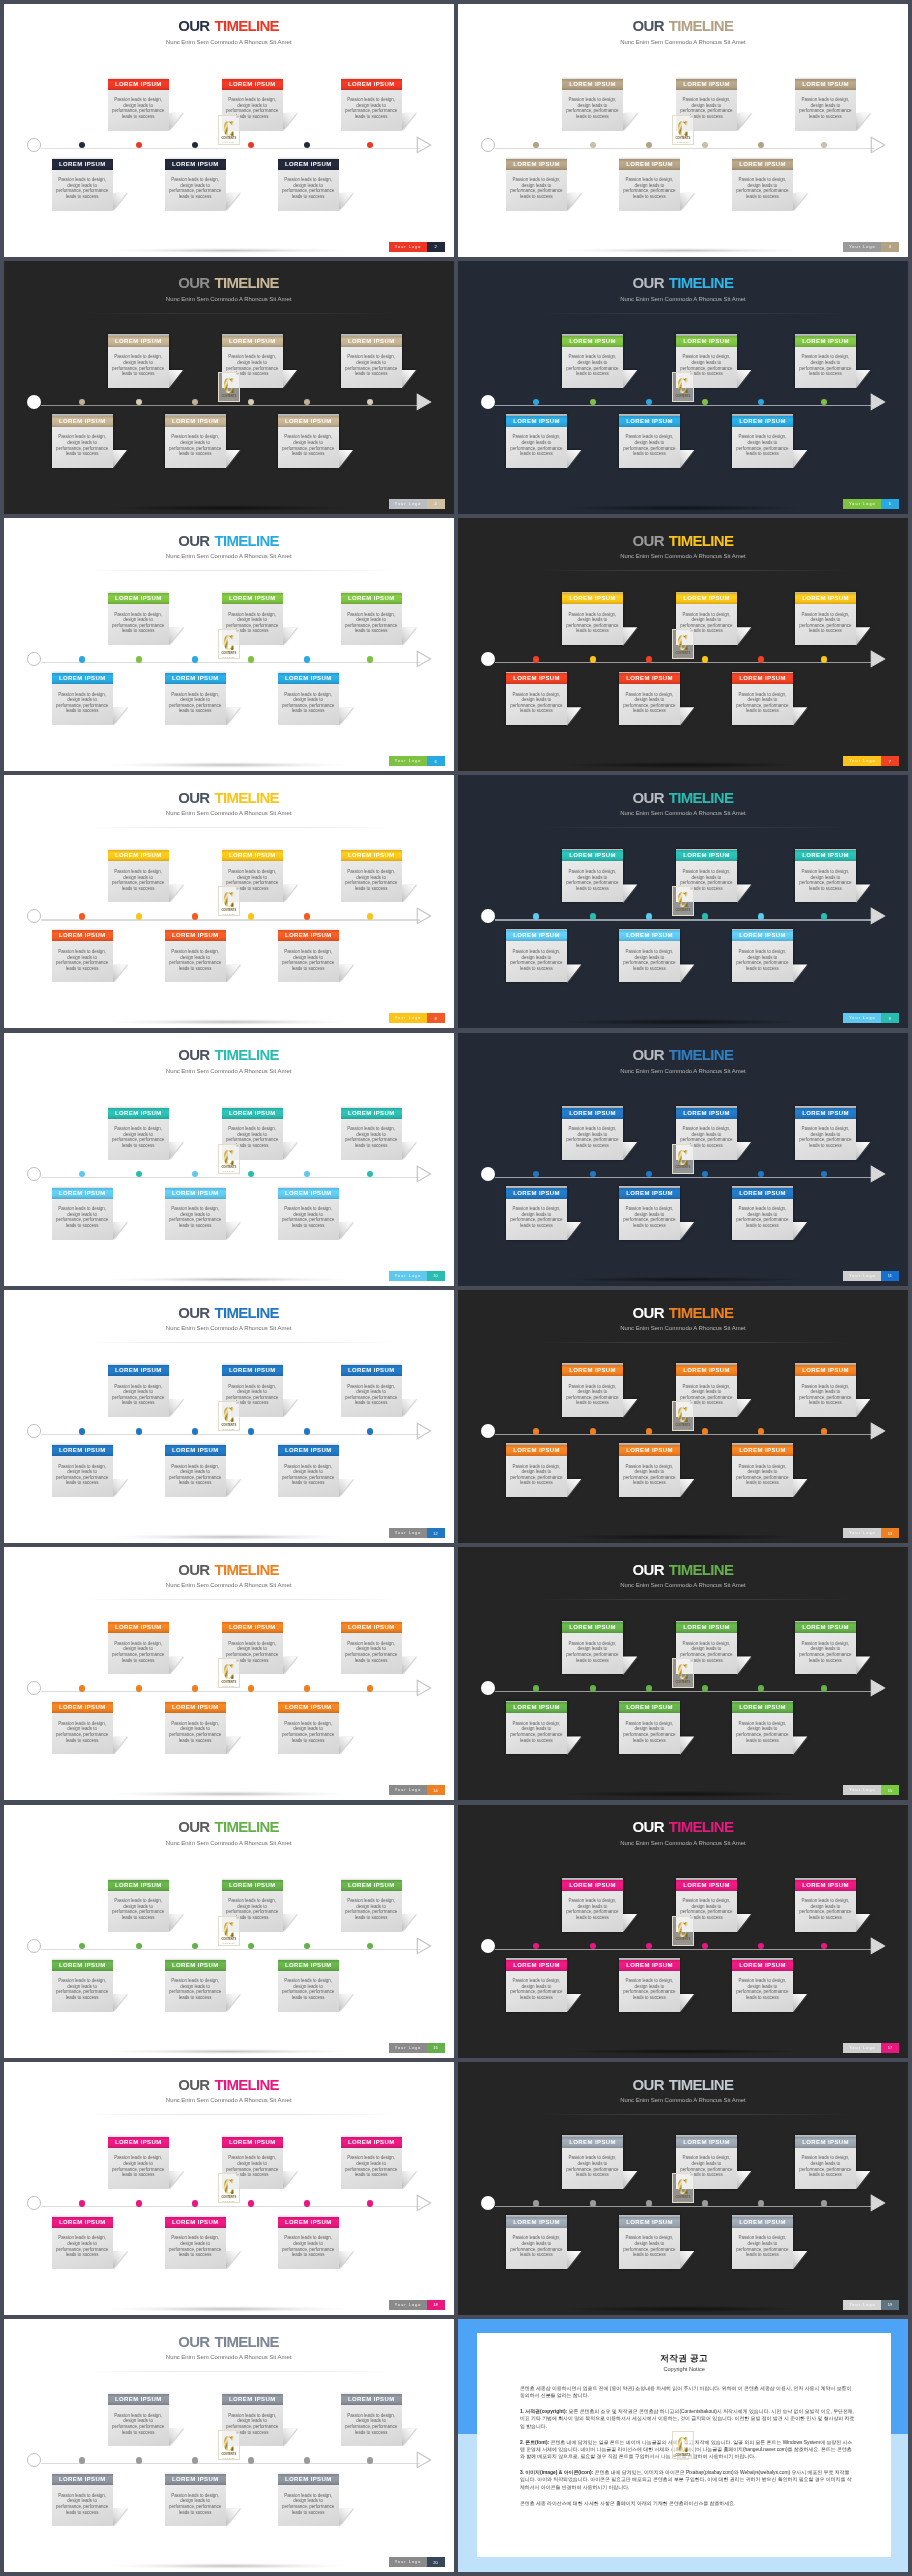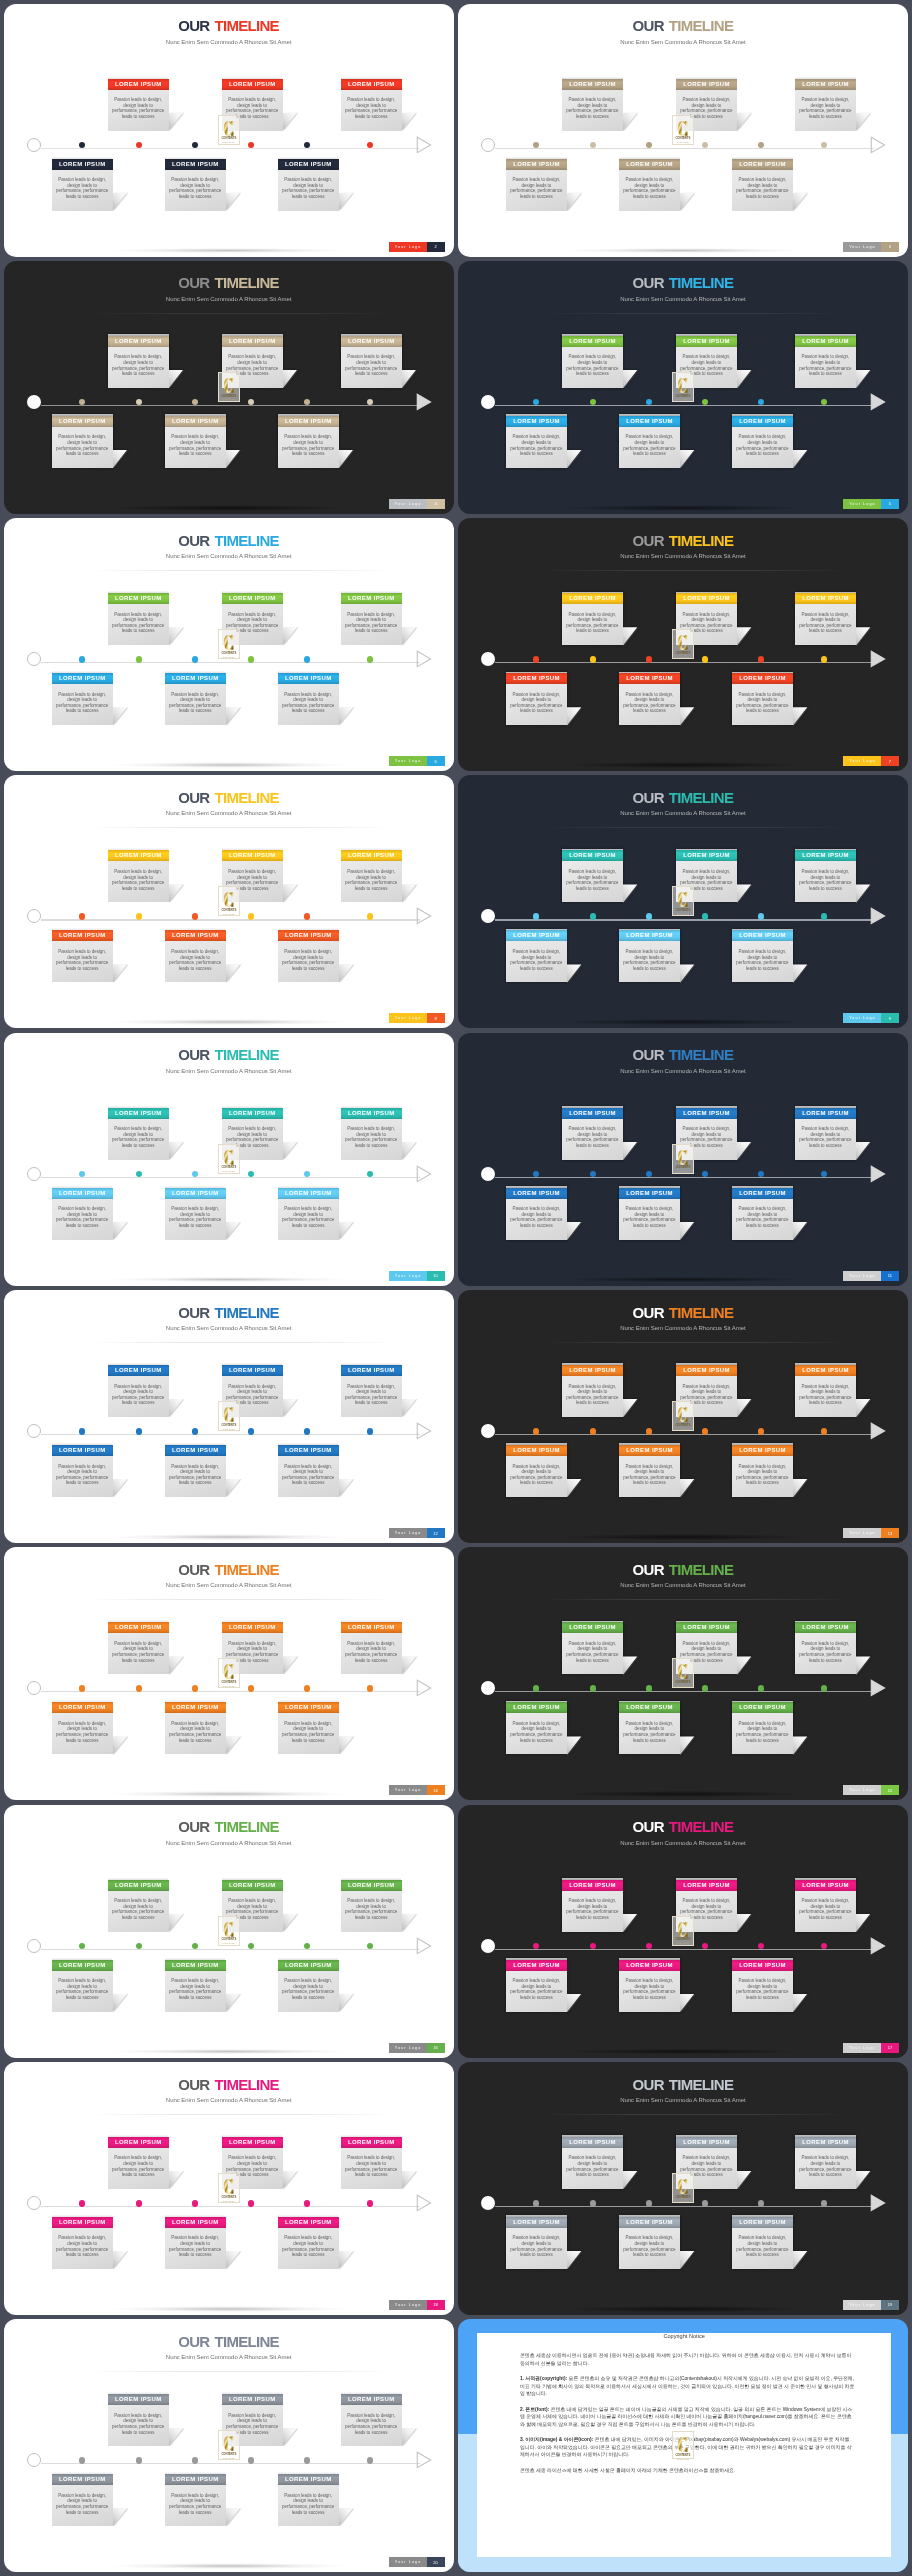--- a/index.html
+++ b/index.html
@@ -1,20 +1,20 @@
 <!DOCTYPE html>
 <html style="font-size:11.4px"><head>
 <meta charset="utf-8">
 <title>OUR TIMELINE - Slide Deck</title>
 <style>
   html,body{margin:0;padding:0;}
   body{width:912px;background:#484c59;font-family:"Liberation Sans",sans-serif;}
   .deck{display:grid;grid-template-columns:450px 450px;column-gap:4.3px;row-gap:4.3px;
         padding:3.6px 4.3px 4.3px 3.6px;box-sizing:border-box;width:912px;}
-  .slide{width:450px;height:253px;position:relative;overflow:hidden;box-sizing:border-box;border-radius:12px;}
+  .slide{width:450px;height:253px;position:relative;overflow:hidden;box-sizing:border-box;}
 
   
   .title{position:absolute;left:0;right:0;top:14.6px;text-align:center;
          font-size:15px;font-weight:700;line-height:1;letter-spacing:-0.7px;}
   .title .t2{margin-left:5px;}
   .subtitle{position:absolute;left:0;right:0;top:35px;text-align:center;
             font-size:6px;line-height:1.2;letter-spacing:-0.04px;}
   .rule{position:absolute;left:81px;width:311px;top:52px;height:0.7px;}
 
   
@@ -2425,20 +2425,21 @@
       <div class="foot">
         <div class="fl" style="background: rgb(138, 138, 138);">Your Logo</div>
         <div class="fn" style="background: rgb(57, 70, 90);">20</div>
       </div>
       <div class="glow" style="background: radial-gradient(rgba(110, 110, 110, 0.42) 0%, rgba(170, 170, 170, 0.16) 45%, rgba(255, 255, 255, 0) 72%);"></div>
     </div>
     <div class="slide">
       <div class="cp-bg"></div>
       <div class="cp-bg2"></div>
       <div class="cp-panel">
+        <div class="cp-title">저작권 공고</div>
         <div class="cp-sub">Copyright Notice</div>
         <div class="cp-text">
           <p>콘텐츠 세종샵 이용하시면서 업로드 전에 (용어 약관) 소정내용 자세히 읽어 주시기 바랍니다. 위하여 이 콘텐츠 세종샵 이용시, 먼저 사용시 계약서 보증이 동의하셔 신분을 알리는 합니다.</p>
           <p><b>1. 서적권(copyright):</b> 모든 콘텐츠의 소유 및 저작권은 콘텐츠샵 하나고의(Contentshakout)시 저작시에게 있습니다. 시전 승낙 없이 모빌적 이요, 무단전재, 비표 기타 기법에 회사이 명의 목적으로 이용하셔서 세심시에서 이용하는, 것이 금지되어 있습니다. 이런한 모빌 정이 발견 시 준이한 민사 및 형사상의 자료입 받습니다.</p>
           <p><b>2. 폰트(font):</b> 콘텐츠 내에 담겨있는 일공 폰트는 네이버 나눔글꼴의 서체를 말고 저작에 있습니다. 일공 외의 모든 폰트는 Windows System에 보장된 시스템 운영체 서체에 있습니다. 네이버 나눔글꼴 라이선스에 대한 서체와 시확인 네이버 나눔글꼴 홈페이지(hangeul.naver.com)를 참조하세요. 폰트는 콘텐츠와 함께 배포되지 않으므로, 필요할 경우 직접 폰트를 구입하셔서 나눔 폰트를 반겸하여 사용하시기 바랍니다.</p>
           <p><b>3. 이미지(image) &amp; 아이콘(icon):</b> 콘텐츠 내에 담겨있는, 이미지와 아이콘은 Pixabay(pixabay.com)와 Webalys(webalys.com) 유사시 배포된 무료 저작물 입니다. 아이와 저작되었습니다. 아이콘은 필요고만 배포되고 콘텐츠의 부분 구입한다, 이에 대한 권리는 귀하가 받으신 확인하지 필요할 경우 이미지를 삭제하셔서 아이콘을 반경하여 사용하시기 바랍니다.</p>
           <p>콘텐츠 세종 라이선스에 대한 사세한 사항은 홈페이지 아래의 기재한 콘텐츠라이선스를 참조하세요.</p>
         </div>
       </div>
       <div class="wm" style="left: 214px; top: 112px; width: 22.5px; height: 28px;">

